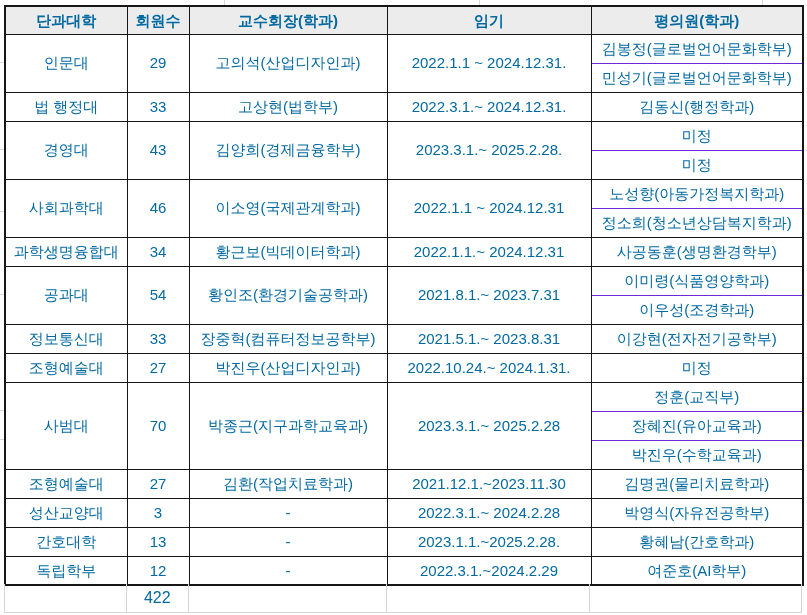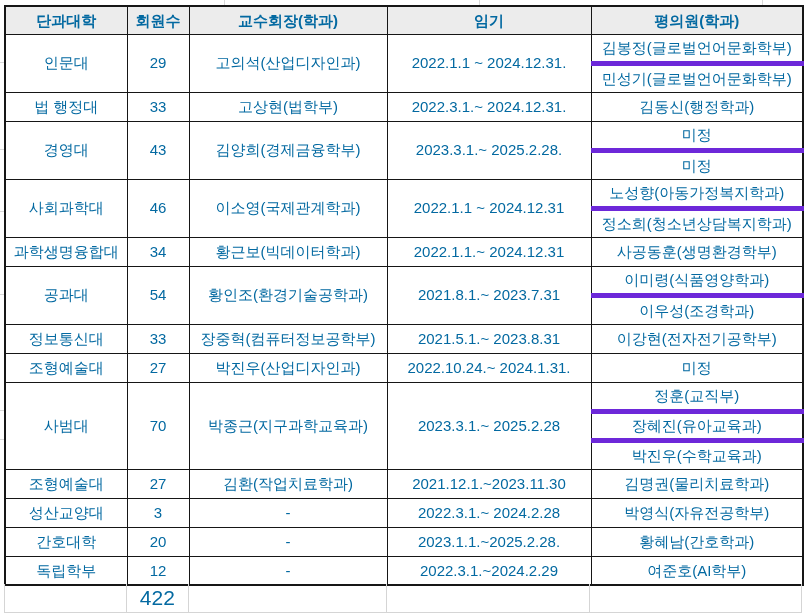--- a/index.html
+++ b/index.html
@@ -30,39 +30,39 @@
     line-height:1.15;
     white-space:nowrap;
     overflow:hidden;
   }
   table.main th{
     background:#ececec;
     font-weight:bold;
     font-size:15px;
   }
   table.main td.sub{
-    border-bottom:5px solid #6d28d9;
+    border-bottom:1px solid #6d28d9;
     margin-top:24px;
   }
   tr.hdr{height:28px;}
   tr.u{height:29px;}
   
   .footer-row{
     position:absolute;left:4px;top:584px;
     width:798px;height:29px;
     display:flex;
     border-left:1px solid #d5d5d5;
     border-bottom:1px solid #d5d5d5;
     box-sizing:border-box;
   }
   .footer-cell{
     border-right:1px solid #d5d5d5;
     box-sizing:border-box;
     display:flex;align-items:center;justify-content:center;
-    font-size:21px;
+    font-size:16px;
   }
   .fc1{width:122px;}
   .fc2{width:62px;}
   .fc3{width:198px;}
   .fc4{width:204px;}
   .fc5{width:212px;}
   .tick-v{position:absolute;top:0;height:5px;width:1px;background:#d9d9d9;}
   .tick-h{position:absolute;left:0;width:4px;height:1px;background:#d9d9d9;}
 </style>
 </head>
@@ -198,21 +198,21 @@
     <tr class="u">
       <td>성산교양대</td>
       <td>3</td>
       <td>-</td>
       <td>2022.3.1.~ 2024.2.28</td>
       <td>박영식(자유전공학부)</td>
     </tr>
 
     <tr class="u">
       <td>간호대학</td>
-      <td>20</td>
+      <td>13</td>
       <td>-</td>
       <td>2023.1.1.~2025.2.28.</td>
       <td>황혜남(간호학과)</td>
     </tr>
 
     <tr class="u">
       <td>독립학부</td>
       <td>12</td>
       <td>-</td>
       <td>2022.3.1.~2024.2.29</td>

